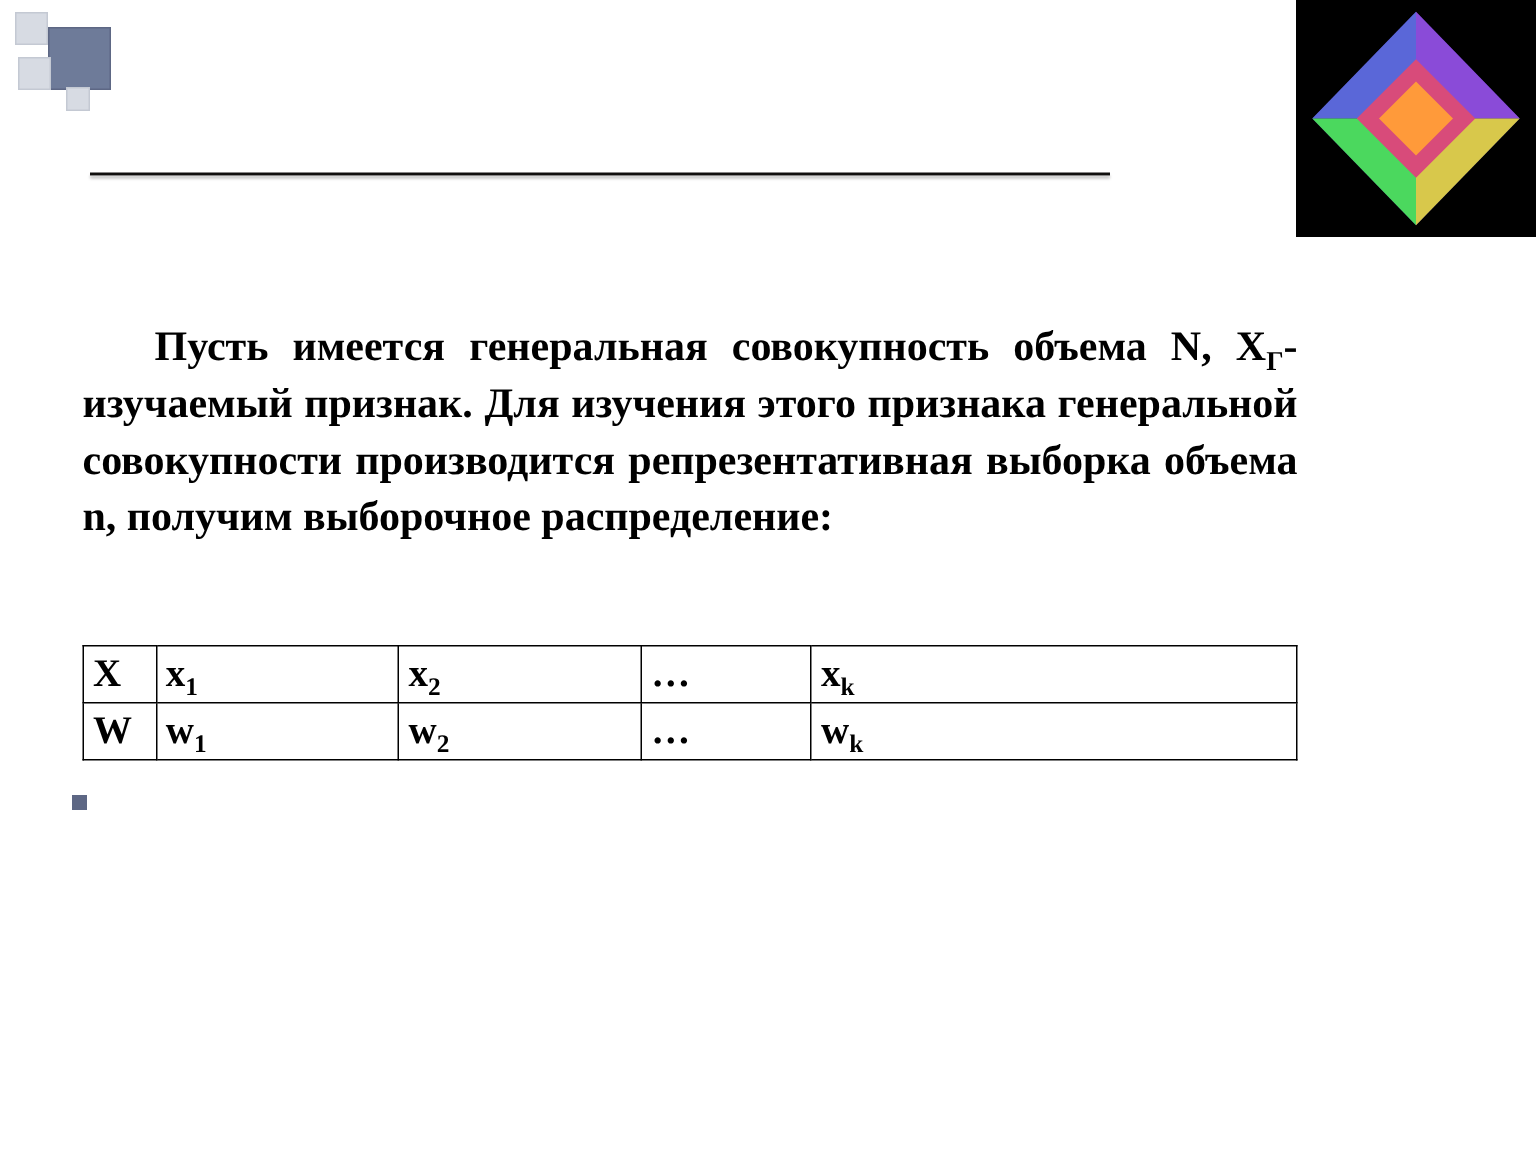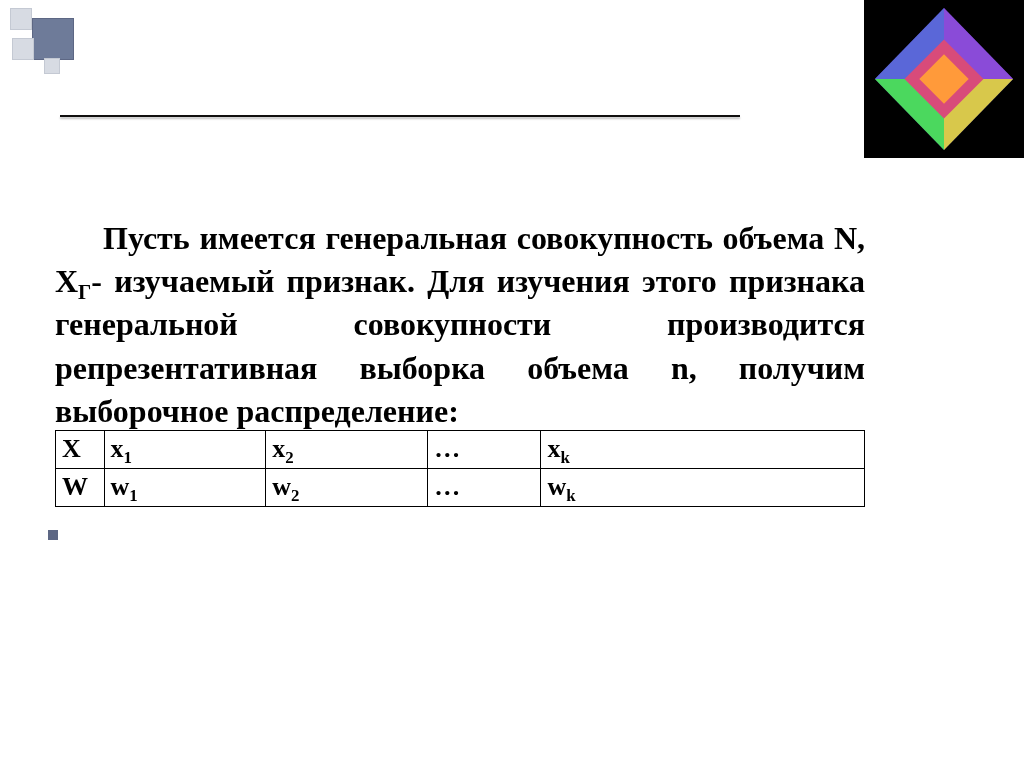--- a/index.html
+++ b/index.html
@@ -59,21 +59,21 @@
     border-top: 2px solid #100f0e;
     box-shadow: 0 2px 2px rgba(0,0,0,0.25);
   }
 
   
   .para {
     position: absolute;
     top: 185px;
     left: 55px;
     width: 810px;
-    font-size: 32px;
+    font-size: 28px;
     font-weight: bold;
     line-height: 1.35;
     text-align: justify;
     text-align-last: left;
     text-indent: 48px;
   }
   .para sub {
     font-size: 0.65em;
     vertical-align: sub;
     line-height: 0;

